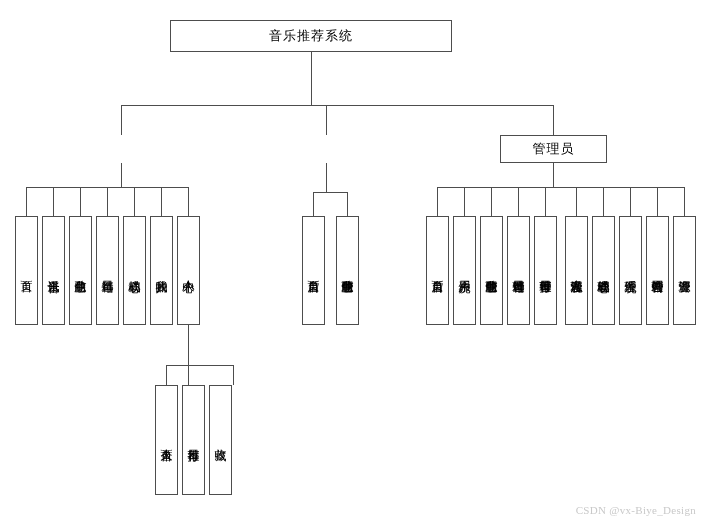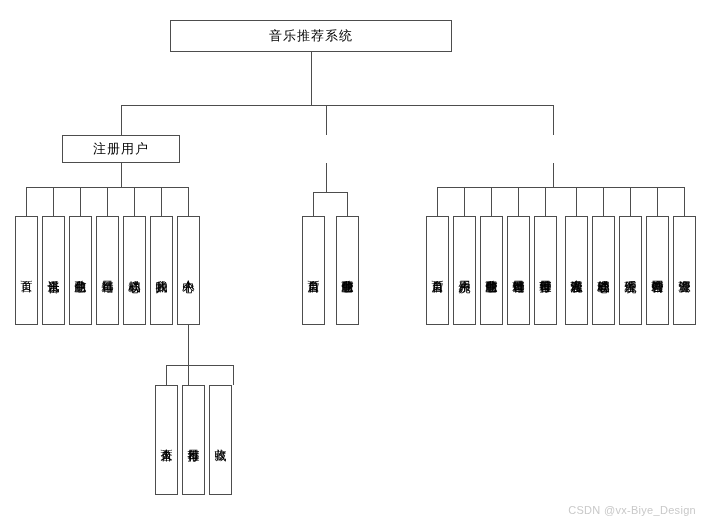--- a/index.html
+++ b/index.html
@@ -59,42 +59,42 @@
   
   #watermark {
     position: absolute;
     right: 8px;
     bottom: 6px;
     font-size: 11px;
     color: #c9c9c9;
     letter-spacing: 0.3px;
     white-space: nowrap;
     z-index: 5;
-    font-family: Liberation Sans, sans-serif;
+    font-family: Liberation Serif, serif;
   }
 </style>
 </head>
 <body>
 
 <div id="canvas">
 
   <div class="node horiz" style="left:170px; top:20px; width:282px; height:32px;">
     <span class="lbl">音乐推荐系统</span>
   </div>
 
   <div class="edge v" style="left:311px; top:52px; width:1px; height:53px;"></div>
 
   <div class="edge h" style="left:121px; top:105px; width:433px; height:1px;"></div>
 
   <div class="edge v" style="left:121px; top:105px; width:1px; height:30px;"></div>
   <div class="edge v" style="left:326px; top:105px; width:1px; height:30px;"></div>
   <div class="edge v" style="left:553px; top:105px; width:1px; height:30px;"></div>
 
-  <div class="node horiz" style="left:62px; top:135px; width:118px; height:28px;">
-    <span class="lbl">注册用户</span>
+  <div class="node horiz" style="left:500px; top:135px; width:107px; height:28px;">
+    <span class="lbl">管理员</span>
   </div>
 
   <div class="edge v" style="left:121px; top:163px; width:1px; height:24px;"></div>
   <div class="edge h" style="left:26px; top:187px; width:163px; height:1px;"></div>
 
   <div class="edge v" style="left:26px;  top:187px; width:1px; height:29px;"></div>
   <div class="edge v" style="left:53px;  top:187px; width:1px; height:29px;"></div>
   <div class="edge v" style="left:80px;  top:187px; width:1px; height:29px;"></div>
   <div class="edge v" style="left:107px; top:187px; width:1px; height:29px;"></div>
   <div class="edge v" style="left:134px; top:187px; width:1px; height:29px;"></div>

